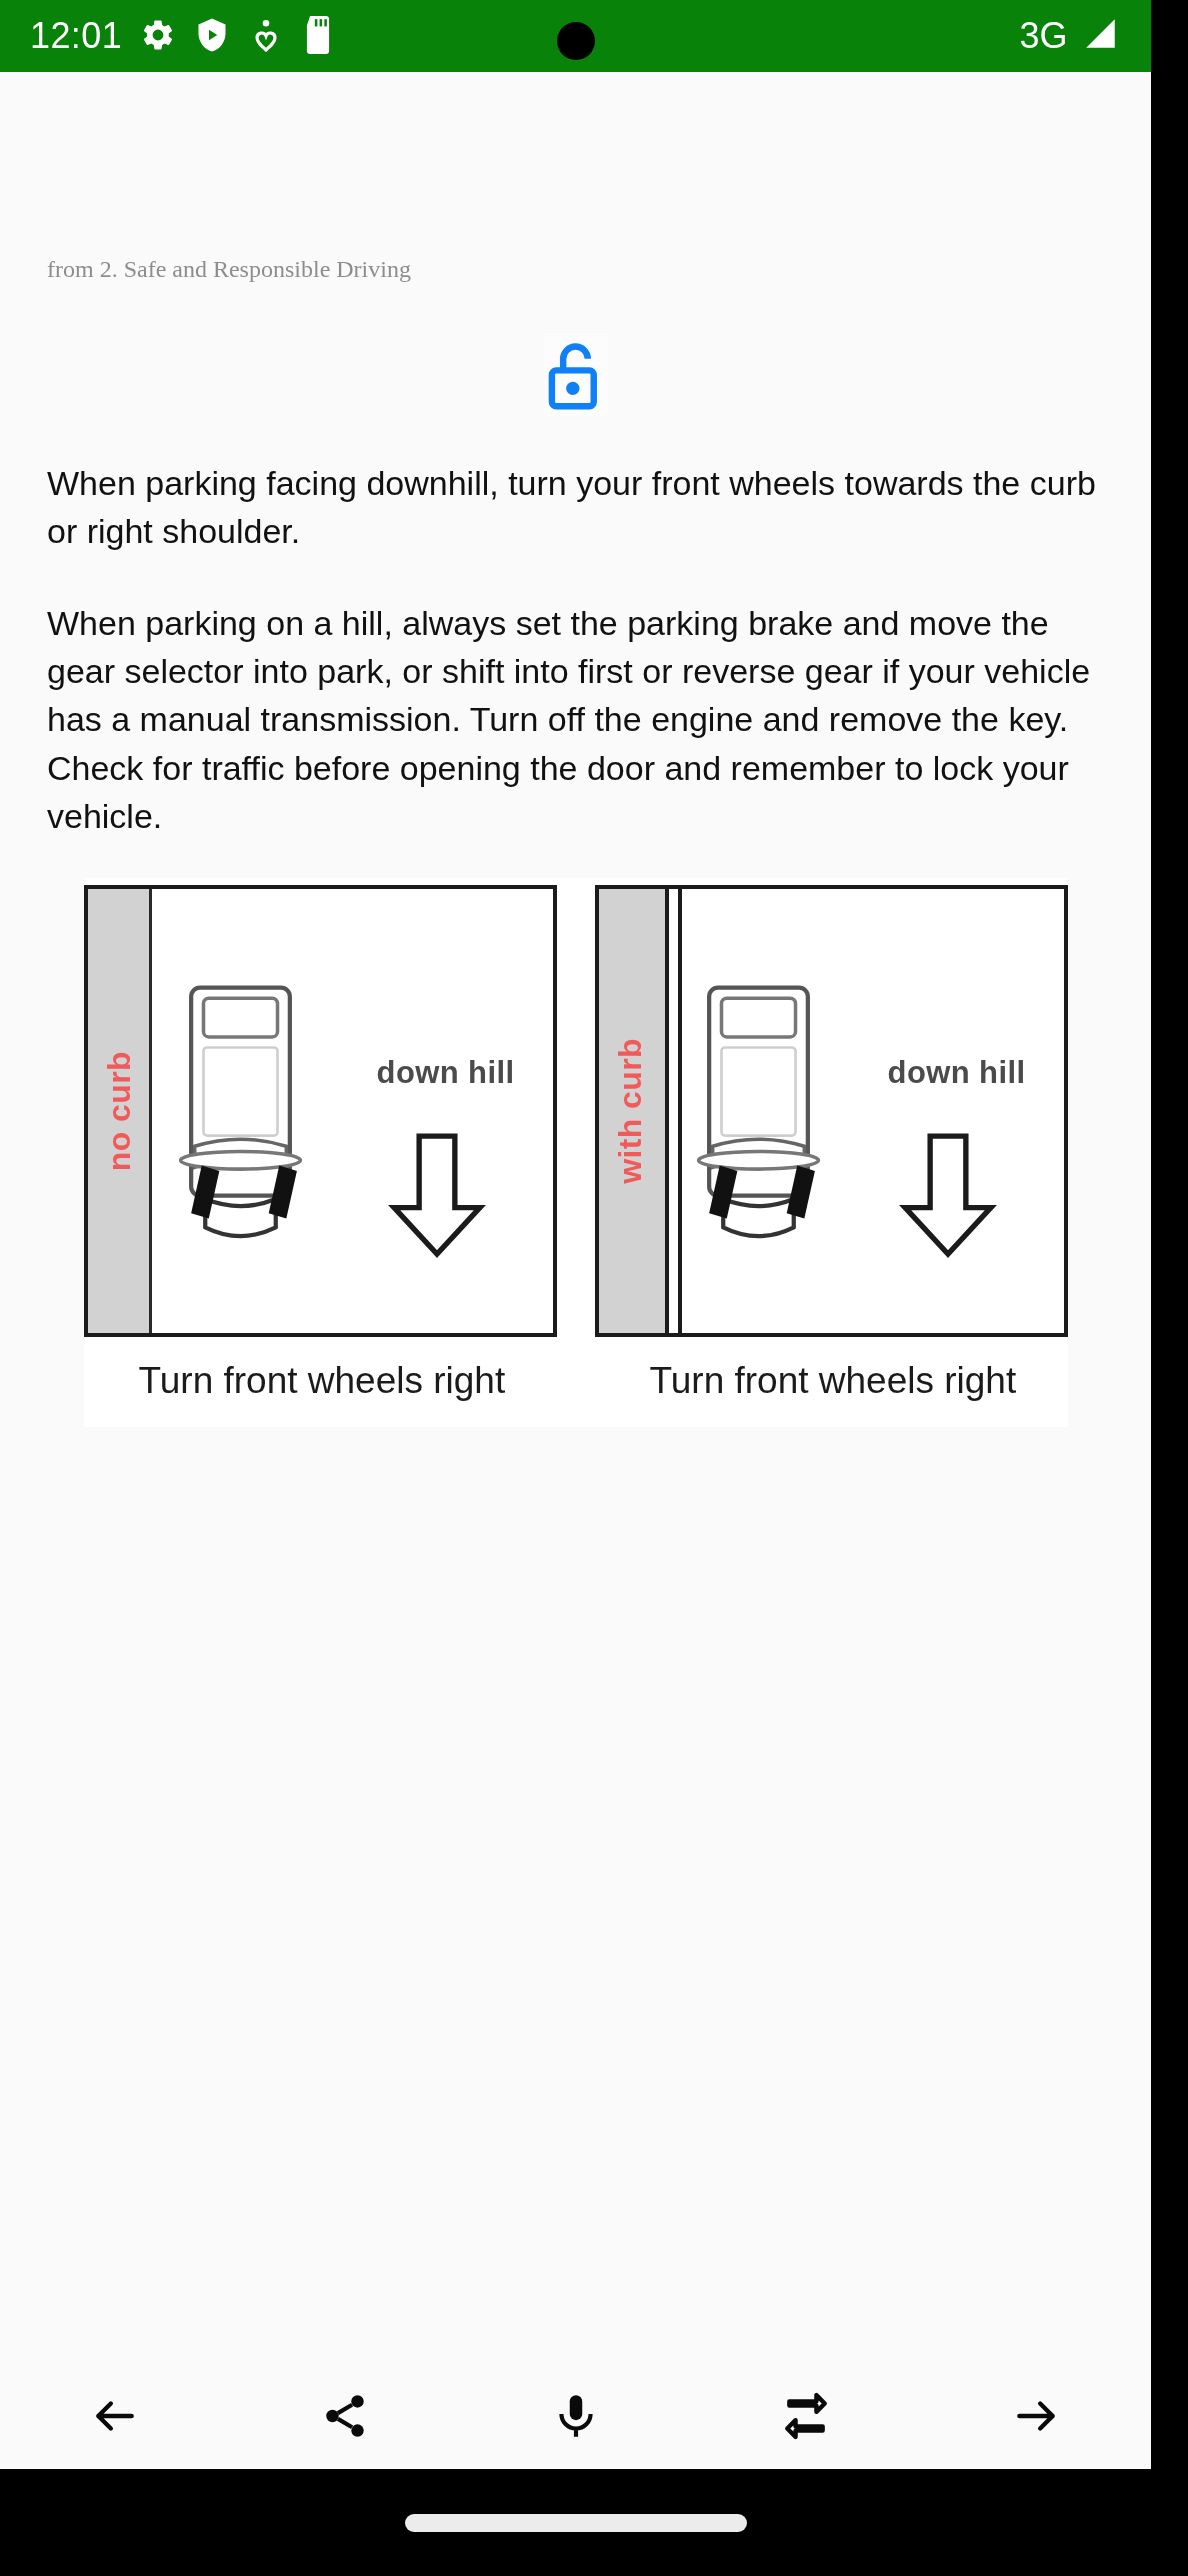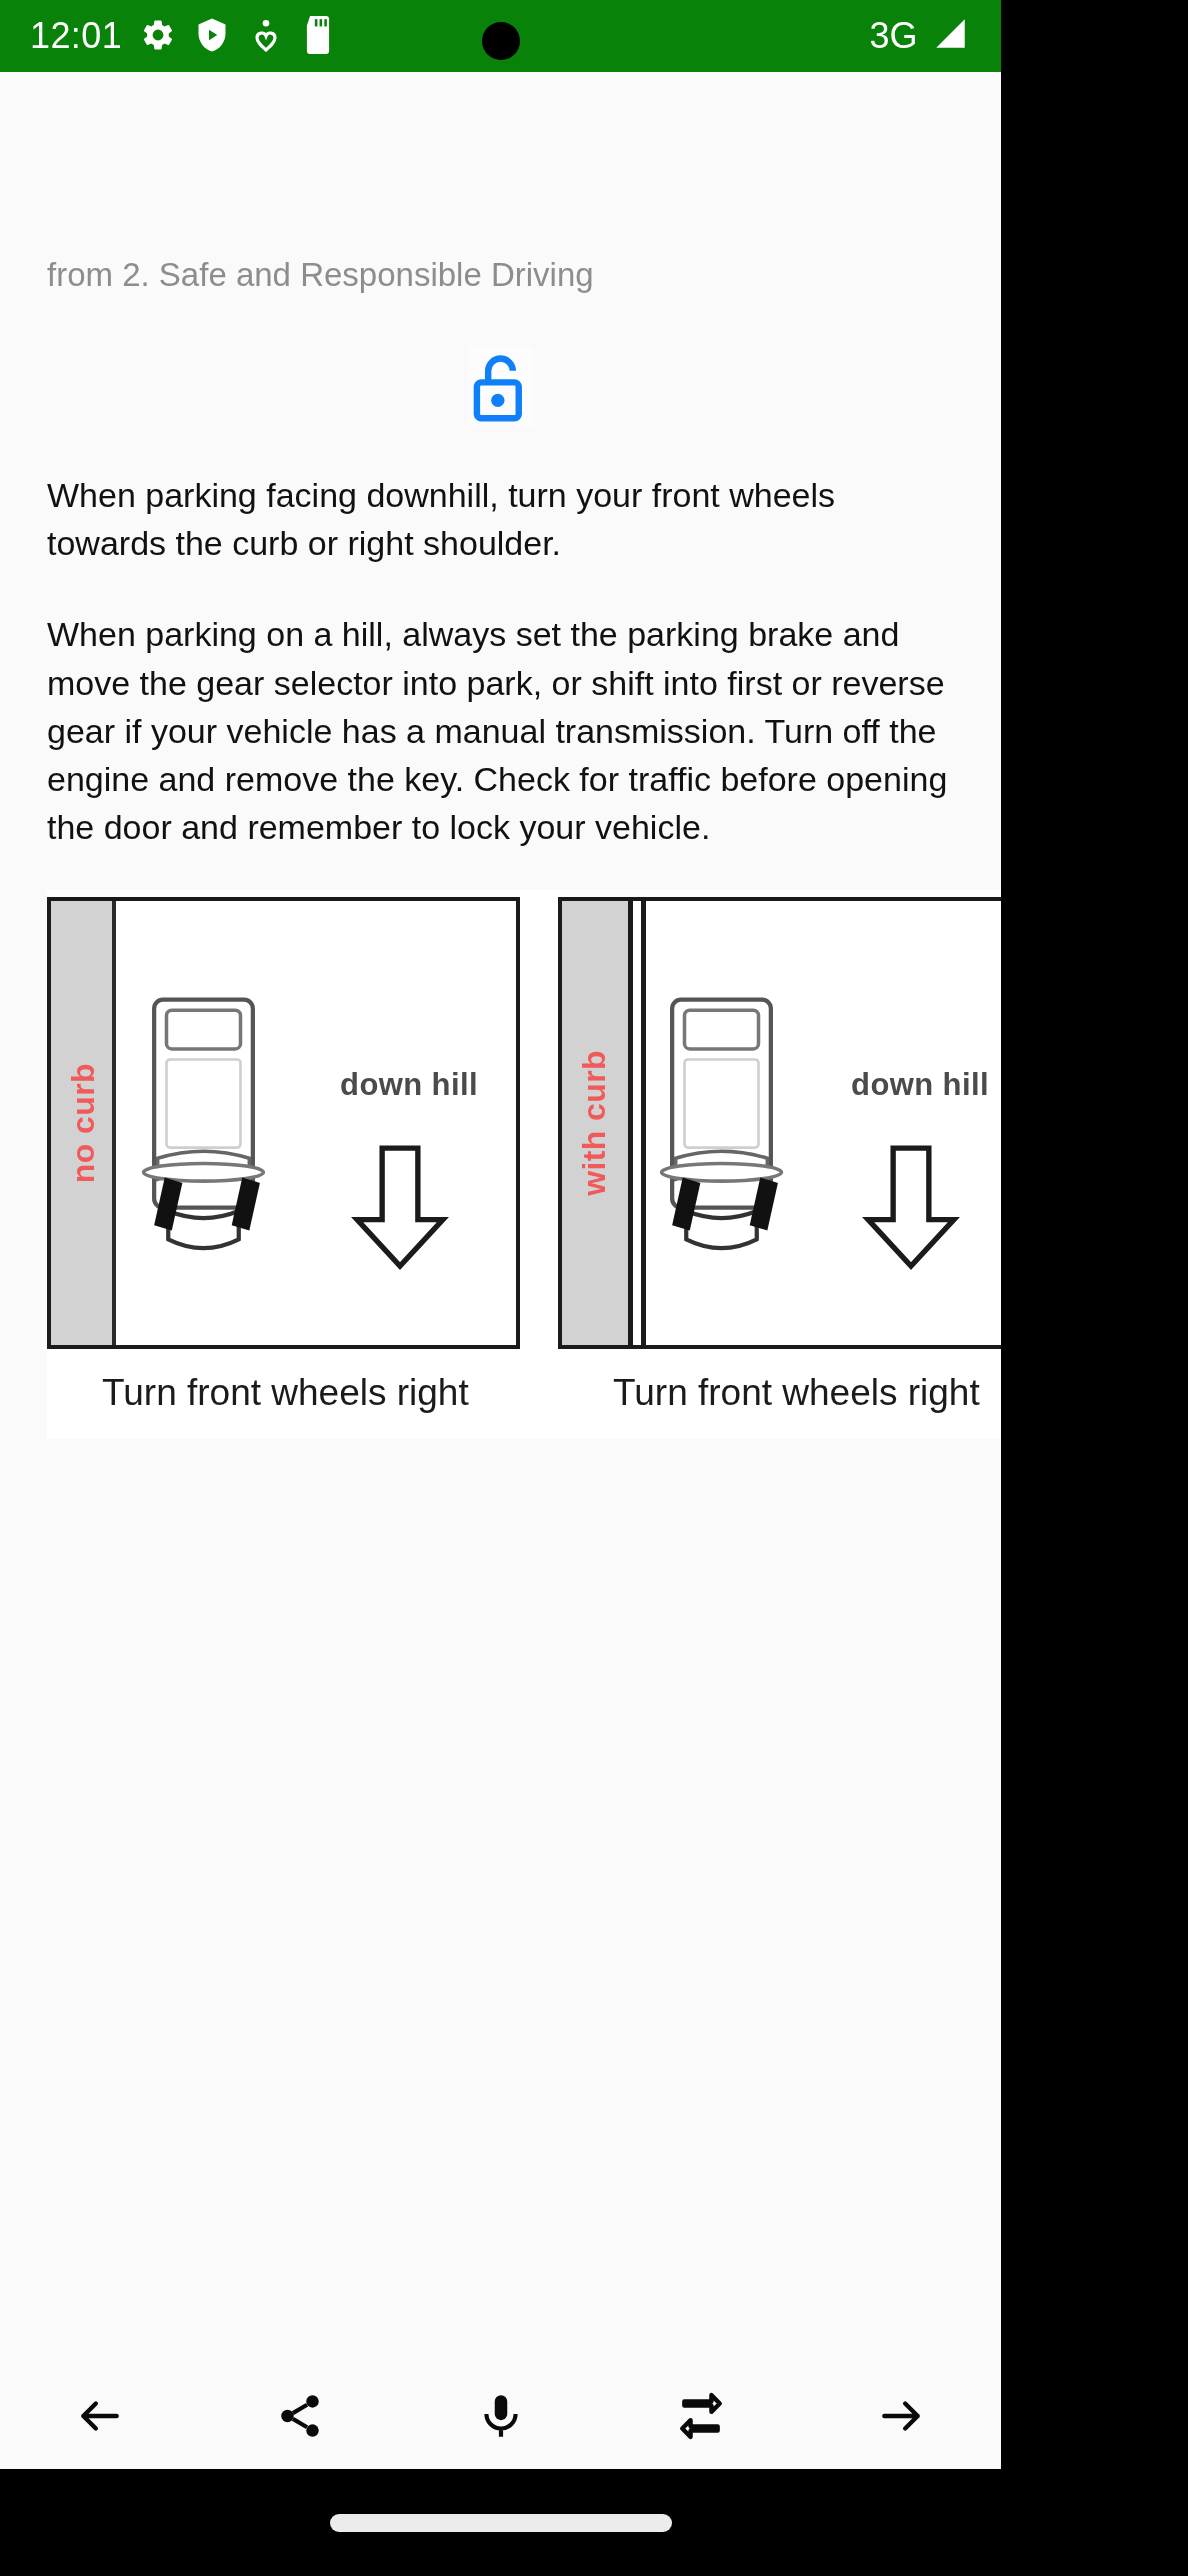--- a/index.html
+++ b/index.html
@@ -2,21 +2,21 @@
 <html style="font-size:14.3px"><head>
 <meta charset="utf-8">
 <style>
   * { margin:0; padding:0; box-sizing:border-box; }
   html, body {
     width:1189px; height:2576px;
     background:#000;
     font-family:"Liberation Sans", sans-serif;
     overflow:hidden;
   }
-  .phone { position:relative; width:1001px; height:2576px; background:#fafafa; }
+  .phone { position:relative; width:1151px; height:2576px; background:#fafafa; }
 
   
   .status-bar{
     position:relative; height:72px; background:#098209;
     display:flex; align-items:center; padding:0 30px;
   }
   .status-left{ display:flex; align-items:center; gap:18px; }
   .status-time{ color:#fff; font-size:36px; letter-spacing:0.4px; line-height:1; }
   .status-right{ margin-left:auto; display:flex; align-items:center; gap:12.5px; }
   .sig-text{ color:#fff; font-size:36px; line-height:1; }
@@ -46,21 +46,21 @@
     position:absolute; top:224px; left:0; right:0; bottom:213px;
     background:#fafafa; overflow:hidden;
   }
   .inner{ padding:0 47px; }
 
   .question{
     margin-top:103px; font-size:47px; font-weight:bold; color:#0d0d0d;
     line-height:1.27; letter-spacing:-0.2px;
   }
   .source{
-    margin-top:30px; font-size:33px; color:#8d8d8d; line-height:1.3;
+    margin-top:30px; font-size:24px; color:#8d8d8d; line-height:1.3;font-family:Liberation Serif, serif;
   }
 
   .lock-wrap{
     margin-top:50px; display:flex; justify-content:center;
   }
   .lock-box{ width:64px; height:81px; background:#fcfcfc; display:flex; align-items:center; justify-content:center; }
 
   .para{
     margin-top:43px; font-size:34px; color:#111; line-height:1.42;
   }

